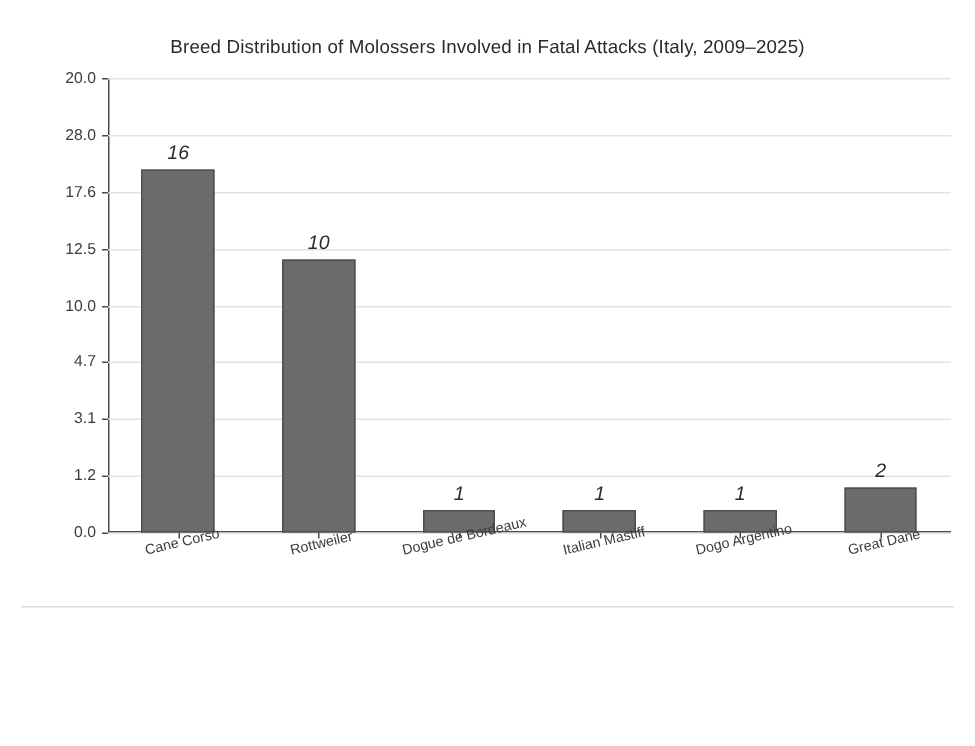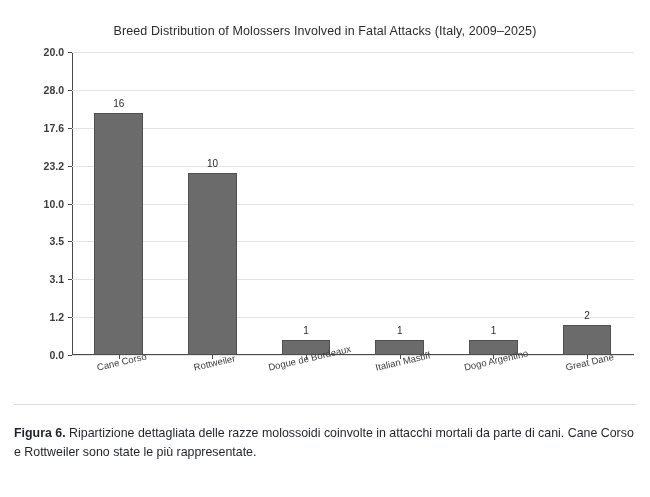--- a/index.html
+++ b/index.html
@@ -62,21 +62,20 @@
   }
 
   .ytick-label {
     position: absolute;
     right: 100%;
     transform: translateY(-50%);
     padding-right: 8px;
     font-size: 10.5px;
     color: #3c3c3c;
     white-space: nowrap;
-    font-weight: bold;
   }
   .ytick-mark {
     position: absolute;
     right: 100%;
     width: 4px;
     height: 0;
     border-top: 1.2px solid #4a4a4a;
   }
 
   .ylabel {
@@ -106,22 +105,23 @@
     width: 100%;
     background: #6b6b6b;
     border: 1px solid #4f4f4f;
     box-sizing: border-box;
   }
   .bar-value {
     position: absolute;
     left: 0;
     width: 100%;
     text-align: center;
-    font-size: 10px;
+    font-size: 13px;
     color: #2b2b2b;
+    font-style: italic;
   }
   .xtick-mark {
     position: absolute;
     top: 100%;
     left: 50%;
     width: 0;
     height: 4px;
     border-left: 1.2px solid #4a4a4a;
   }
   .xtick-label {
@@ -176,27 +176,27 @@
           <div class="ytick-mark" style="top: 100%;"></div>
           <div class="ytick-label" style="top: 100%;">0.0</div>
           <div class="gridline" style="top: 87.5%;"></div>
           <div class="ytick-mark" style="top: 87.5%;"></div>
           <div class="ytick-label" style="top: 87.5%;">1.2</div>
           <div class="gridline" style="top: 75%;"></div>
           <div class="ytick-mark" style="top: 75%;"></div>
           <div class="ytick-label" style="top: 75%;">3.1</div>
           <div class="gridline" style="top: 62.5%;"></div>
           <div class="ytick-mark" style="top: 62.5%;"></div>
-          <div class="ytick-label" style="top: 62.5%;">3.5</div>
+          <div class="ytick-label" style="top: 62.5%;">4.7</div>
           <div class="gridline" style="top: 50%;"></div>
           <div class="ytick-mark" style="top: 50%;"></div>
           <div class="ytick-label" style="top: 50%;">10.0</div>
           <div class="gridline" style="top: 37.5%;"></div>
           <div class="ytick-mark" style="top: 37.5%;"></div>
-          <div class="ytick-label" style="top: 37.5%;">23.2</div>
+          <div class="ytick-label" style="top: 37.5%;">12.5</div>
           <div class="gridline" style="top: 25%;"></div>
           <div class="ytick-mark" style="top: 25%;"></div>
           <div class="ytick-label" style="top: 25%;">17.6</div>
           <div class="gridline" style="top: 12.5%;"></div>
           <div class="ytick-mark" style="top: 12.5%;"></div>
           <div class="ytick-label" style="top: 12.5%;">28.0</div>
           <div class="gridline" style="top: 0%;"></div>
           <div class="ytick-mark" style="top: 0%;"></div>
           <div class="ytick-label" style="top: 0%;">20.0</div>
         </div>
@@ -247,17 +247,14 @@
               <div class="bar-value" style="bottom: calc(10% + 4px);">2</div>
             </div>
             <div class="xtick-mark"></div>
             <div class="xtick-label">Great Dane</div>
           </div>
         </div>
     </div>
   </div>
 
   <div class="caption-rule"></div>
-  <div class="caption">
-    <b>Figura 6.</b><span> Ripartizione dettagliata delle razze molossoidi coinvolte in attacchi mortali da parte di cani. Cane Corso e Rottweiler sono state le più rappresentate.</span>
-  </div>
 
 </div>
 
 </body></html>

